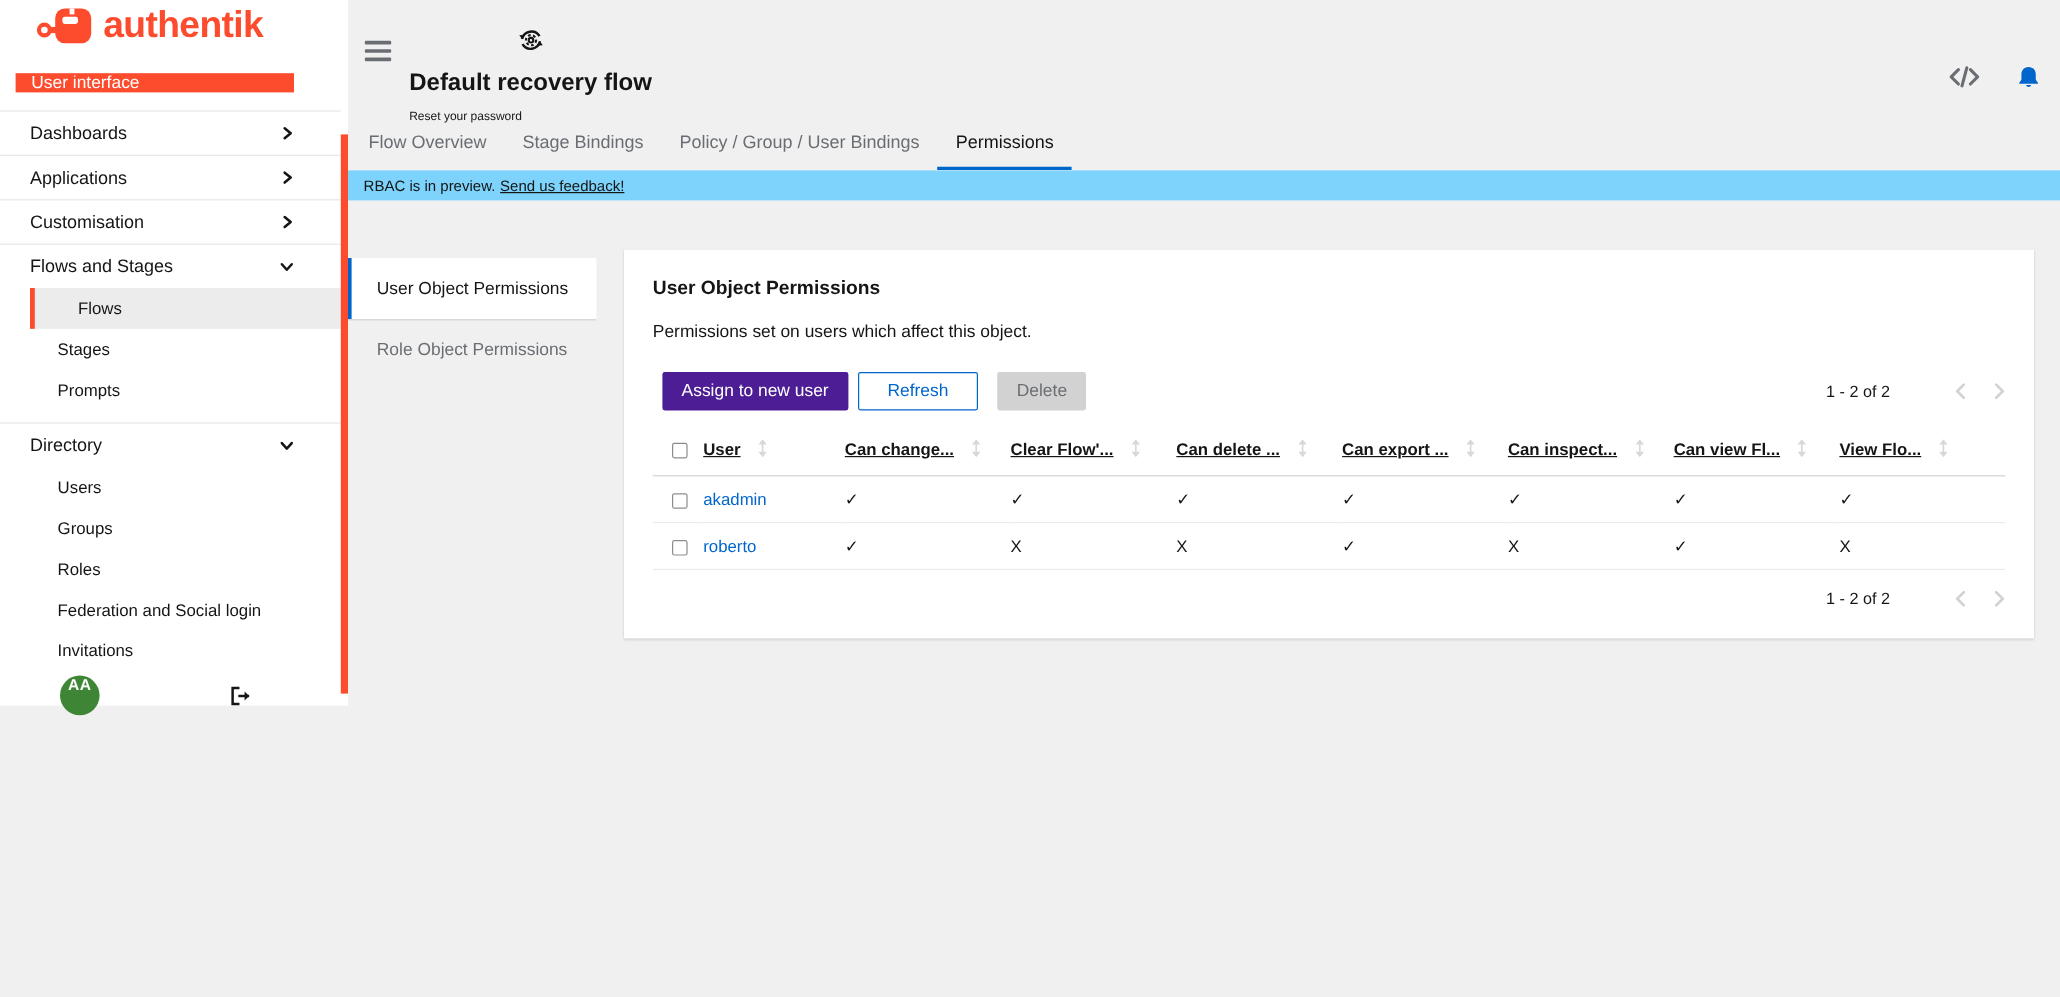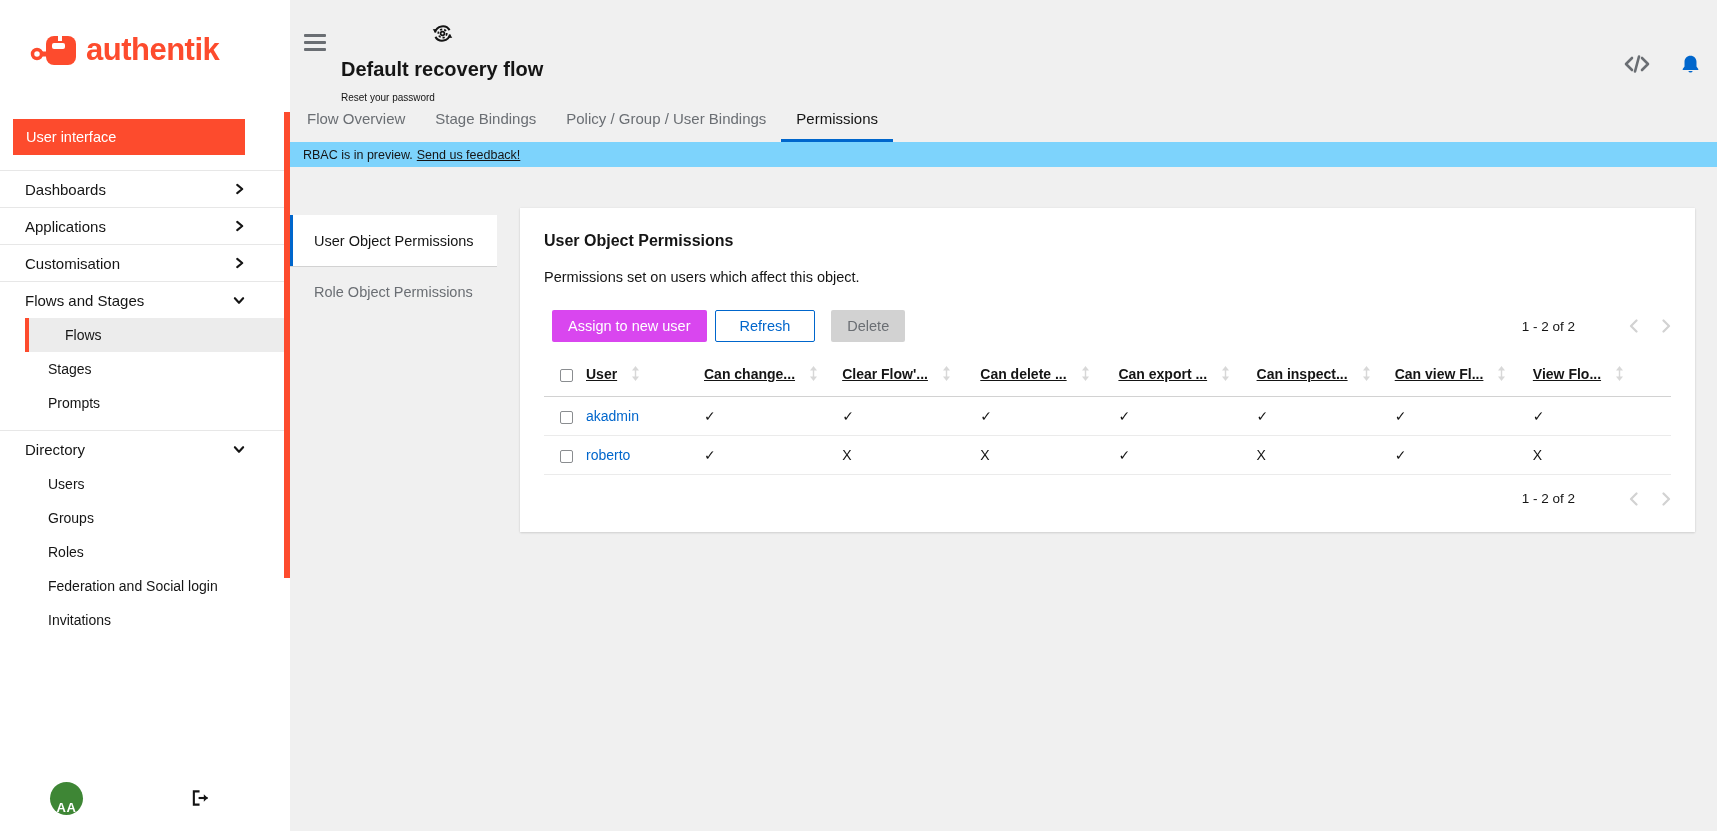--- a/index.html
+++ b/index.html
@@ -1,34 +1,34 @@
 <!DOCTYPE html>
 <html><head>
 <meta charset="utf-8">
 <style>
   * { margin:0; padding:0; box-sizing:border-box; }
   html,body { width:1717px; height:831px; overflow:hidden; }
   body { font-family:"Liberation Sans", sans-serif; background:#f0f0f0; color:#151515; display:flex; }
 
   
-  .sidebar { width:290px; height:831px; background:#ffffff; flex-shrink:0; position:relative; display:flex; flex-direction:column; padding-right:6px; }
+  .sidebar { width:290px; height:588px; background:#ffffff; flex-shrink:0; position:relative; display:flex; flex-direction:column; padding-right:6px; }
   .sidebar-scrollbar { position:absolute; right:0; top:112px; width:6px; height:466px; background:#fd4b2d; }
   .logo-area { height:100px; display:flex; align-items:center; padding-left:30px; }
   .logo { display:flex; align-items:center; gap:6px; }
   .logo-word { font-size:31px; font-weight:700; color:#fd4b2d; letter-spacing:-0.5px; }
   .section-btn { margin:19px 0 15px 13px; width:232px; height:36px; background:#fd4b2d; color:#fff; font-size:14.5px; display:flex; align-items:center; padding-left:13px; cursor:pointer; }
   .nav { flex:1; }
   .nav-item { display:flex; align-items:center; justify-content:space-between; cursor:pointer; }
   .nav-item.top { height:37px; padding:0 39px 0 25px; font-size:15px; border-top:1px solid #e7e7e7; }
   .nav-item.sub { height:34px; padding-left:48px; font-size:14px; }
   .nav-item.group-start { margin-top:10px; }
   .nav-item.active { background:#ececec; border-left:4px solid #fd4b2d; margin-left:25px; padding-left:36px; }
   .chev { display:flex; align-items:center; }
   .user-area { height:66px; display:flex; align-items:center; padding-left:50px; margin-top:4px; }
-  .avatar { width:33px; height:33px; border-radius:50%; background:#3e8635; color:#fff; font-size:13px; font-weight:700; display:flex; align-items:flex-end; justify-content:center; letter-spacing:0.5px; cursor:pointer; }
+  .avatar { width:33px; height:33px; border-radius:50%; background:#3e8635; color:#fff; font-size:13px; font-weight:700; display:flex; align-items:flex-start; justify-content:center; letter-spacing:0.5px; cursor:pointer; }
   .logout-btn { margin-left:108px; cursor:pointer; display:flex; }
 
   
   .main { flex:1; display:flex; flex-direction:column; }
   .header { height:97px; display:flex; padding:22px 17px 0 14px; }
   .hamburger { width:22px; margin-top:12px; cursor:pointer; }
   .hamburger div { height:3px; background:#6a6e73; margin-bottom:4px; border-radius:1px; }
   .title-block { margin-left:15px; }
   .title-row { display:flex; align-items:center; gap:13px;flex-direction:column; }
   .page-title { font-size:20px; font-weight:700; }
@@ -46,21 +46,21 @@
   .content { flex:1; display:flex; align-items:flex-start; padding:41px 22px 0 0; }
   .vtabs { width:207px; flex-shrink:0; margin-top:7px; }
   .vtab { height:51px; display:flex; align-items:center; padding-left:24px; font-size:14.5px; cursor:pointer; color:#6a6e73; border-top:1px solid #d2d2d2; }
   .vtab.active { background:#fff; color:#151515; border-left:3px solid #0066cc; border-top:none; padding-left:21px; }
 
   .card { flex:1; margin-left:23px; background:#fff; box-shadow:0 1px 2px rgba(3,3,3,0.12), 0 0 2px rgba(3,3,3,0.06); padding:24px 24px 26px 24px; }
   .card-title { font-size:16px; font-weight:700; }
   .card-desc { margin-top:19px; font-size:14.5px; }
   .toolbar { margin-top:25px; display:flex; align-items:center; padding-left:8px; }
   .btn { font-family:inherit; font-size:14.5px; padding:8px 16px; border:none; border-radius:2px; cursor:pointer; }
-  .btn-primary { background:#d946ef; color:#fff; }
+  .btn-primary { background:#4c1d95; color:#fff; }
   .btn-secondary { background:#fff; color:#0066cc; border:1px solid #0066cc; margin-left:8px; padding:7px 24px; }
   .btn-disabled { background:#d2d2d2; color:#6a6e73; margin-left:16px; cursor:default; }
   .pagination { margin-left:auto; display:flex; align-items:center; }
   .page-label { font-size:13.5px; margin-right:30px; }
   .page-chev { display:flex; margin-left:24px; cursor:default; }
 
   table { margin-top:16px; width:100%; border-collapse:collapse; table-layout:fixed; }
   th { text-align:left; font-size:14px; font-weight:700; padding:8px 0 14px 0; border-bottom:1px solid #d2d2d2; white-space:nowrap;text-decoration:underline; }
   th.col-check, td.col-check { padding-left:16px; }
   td { font-size:14px; padding:11px 0; border-bottom:1px solid #ebebeb; }

